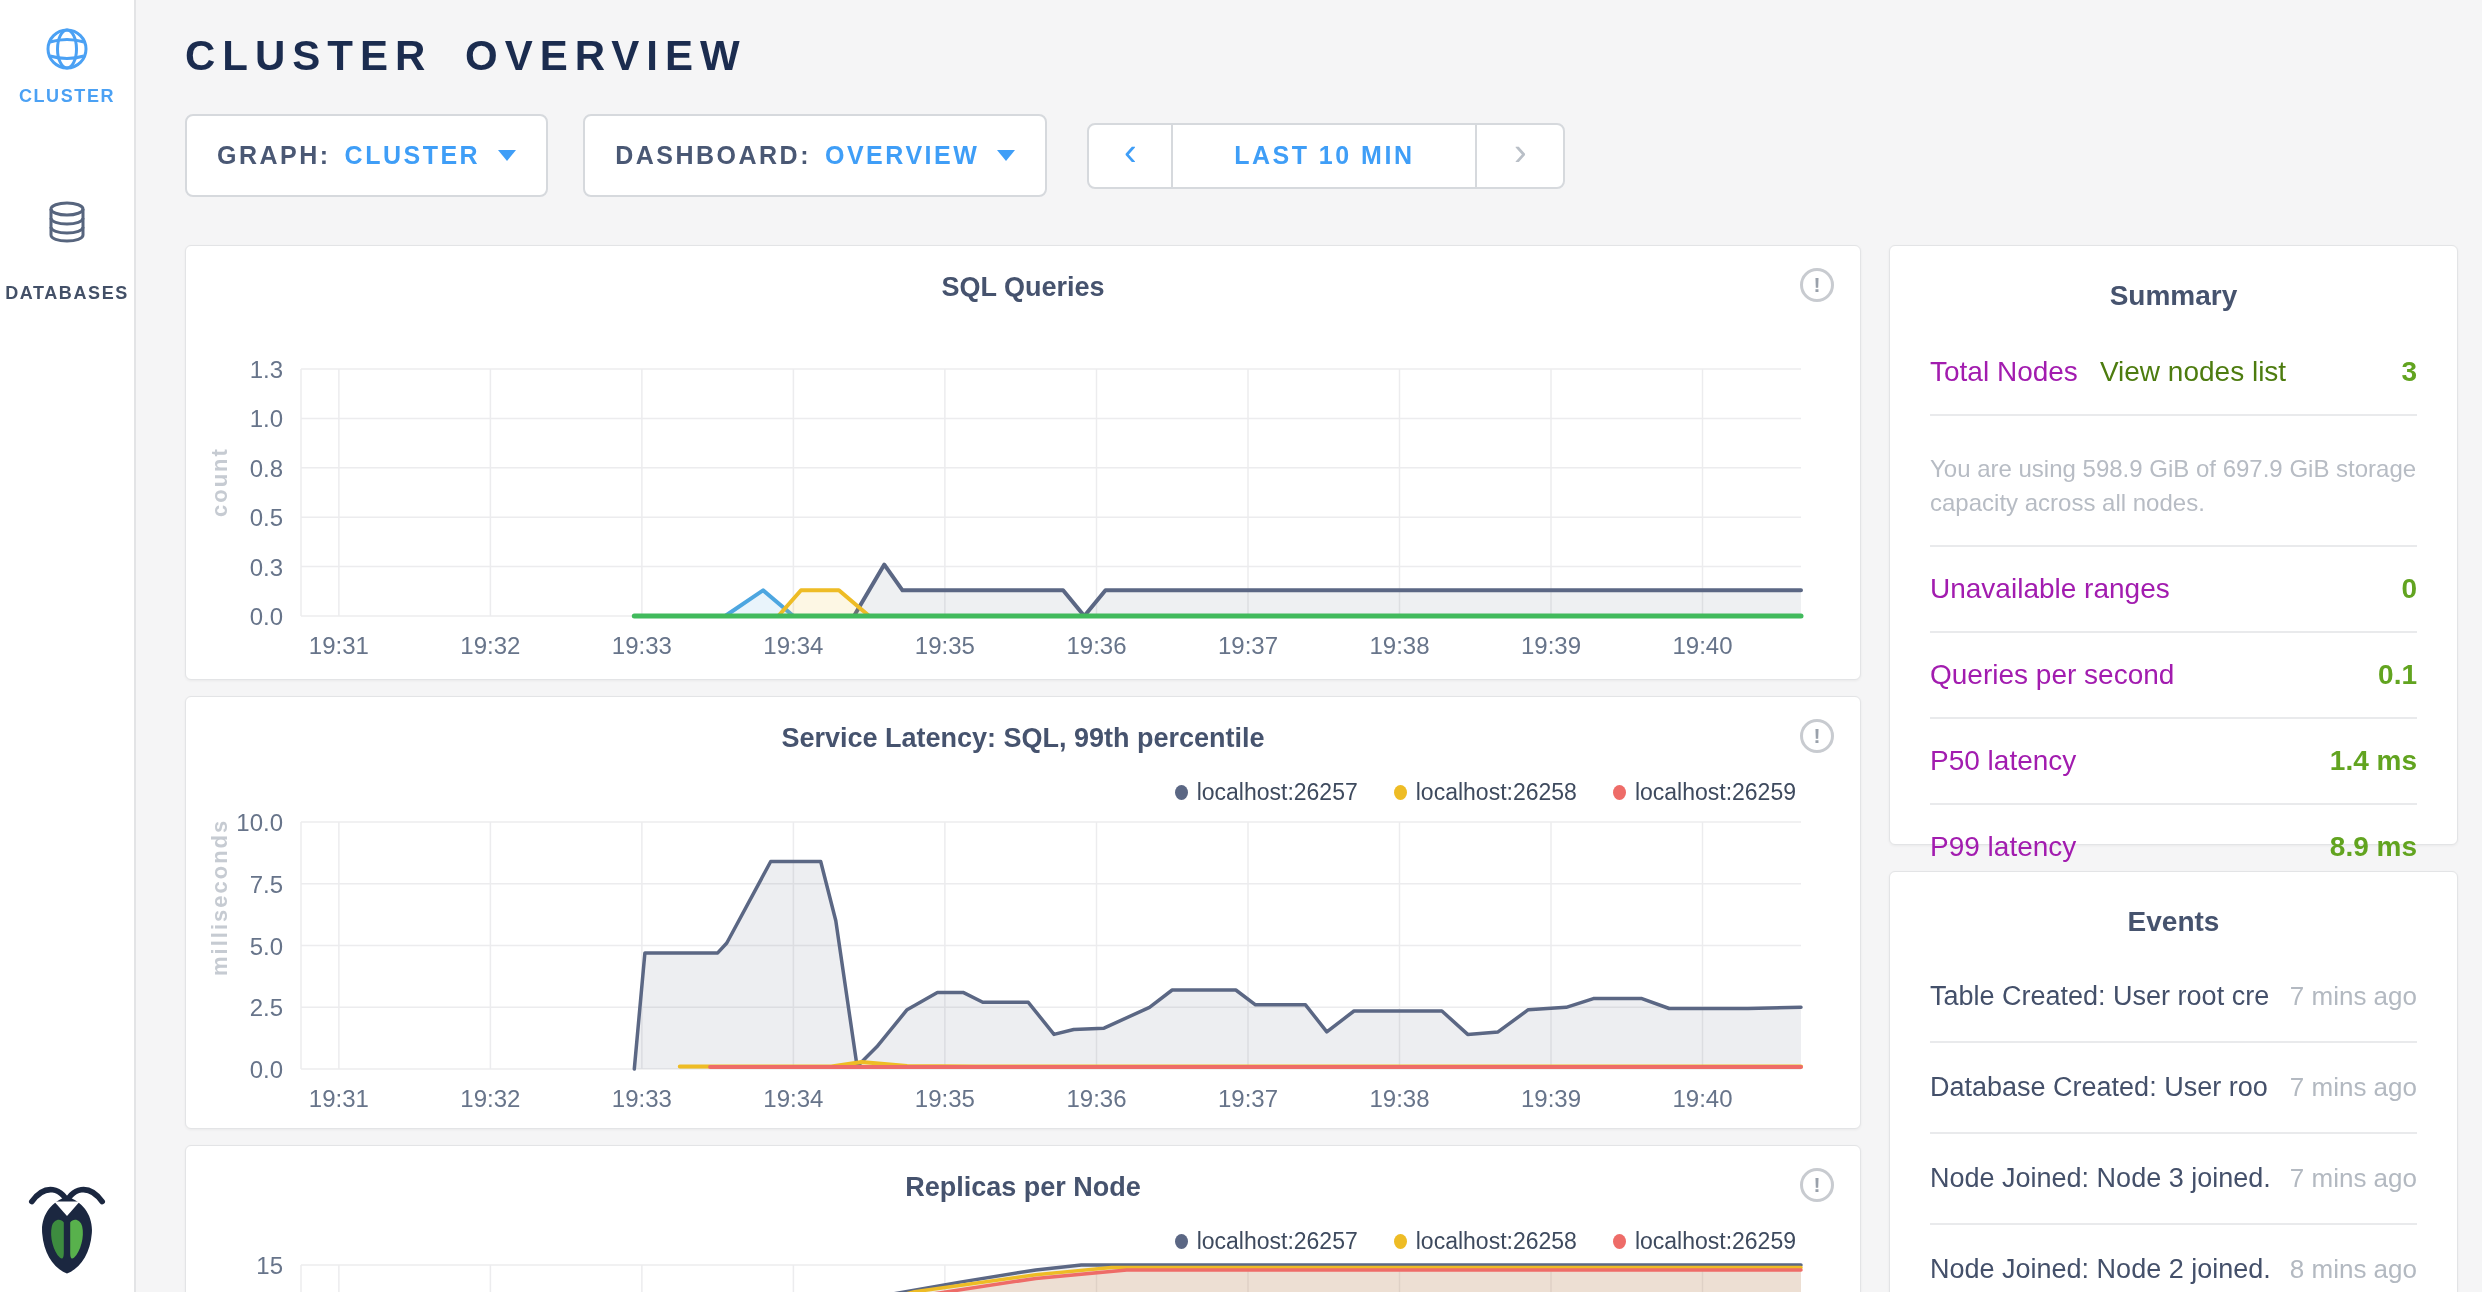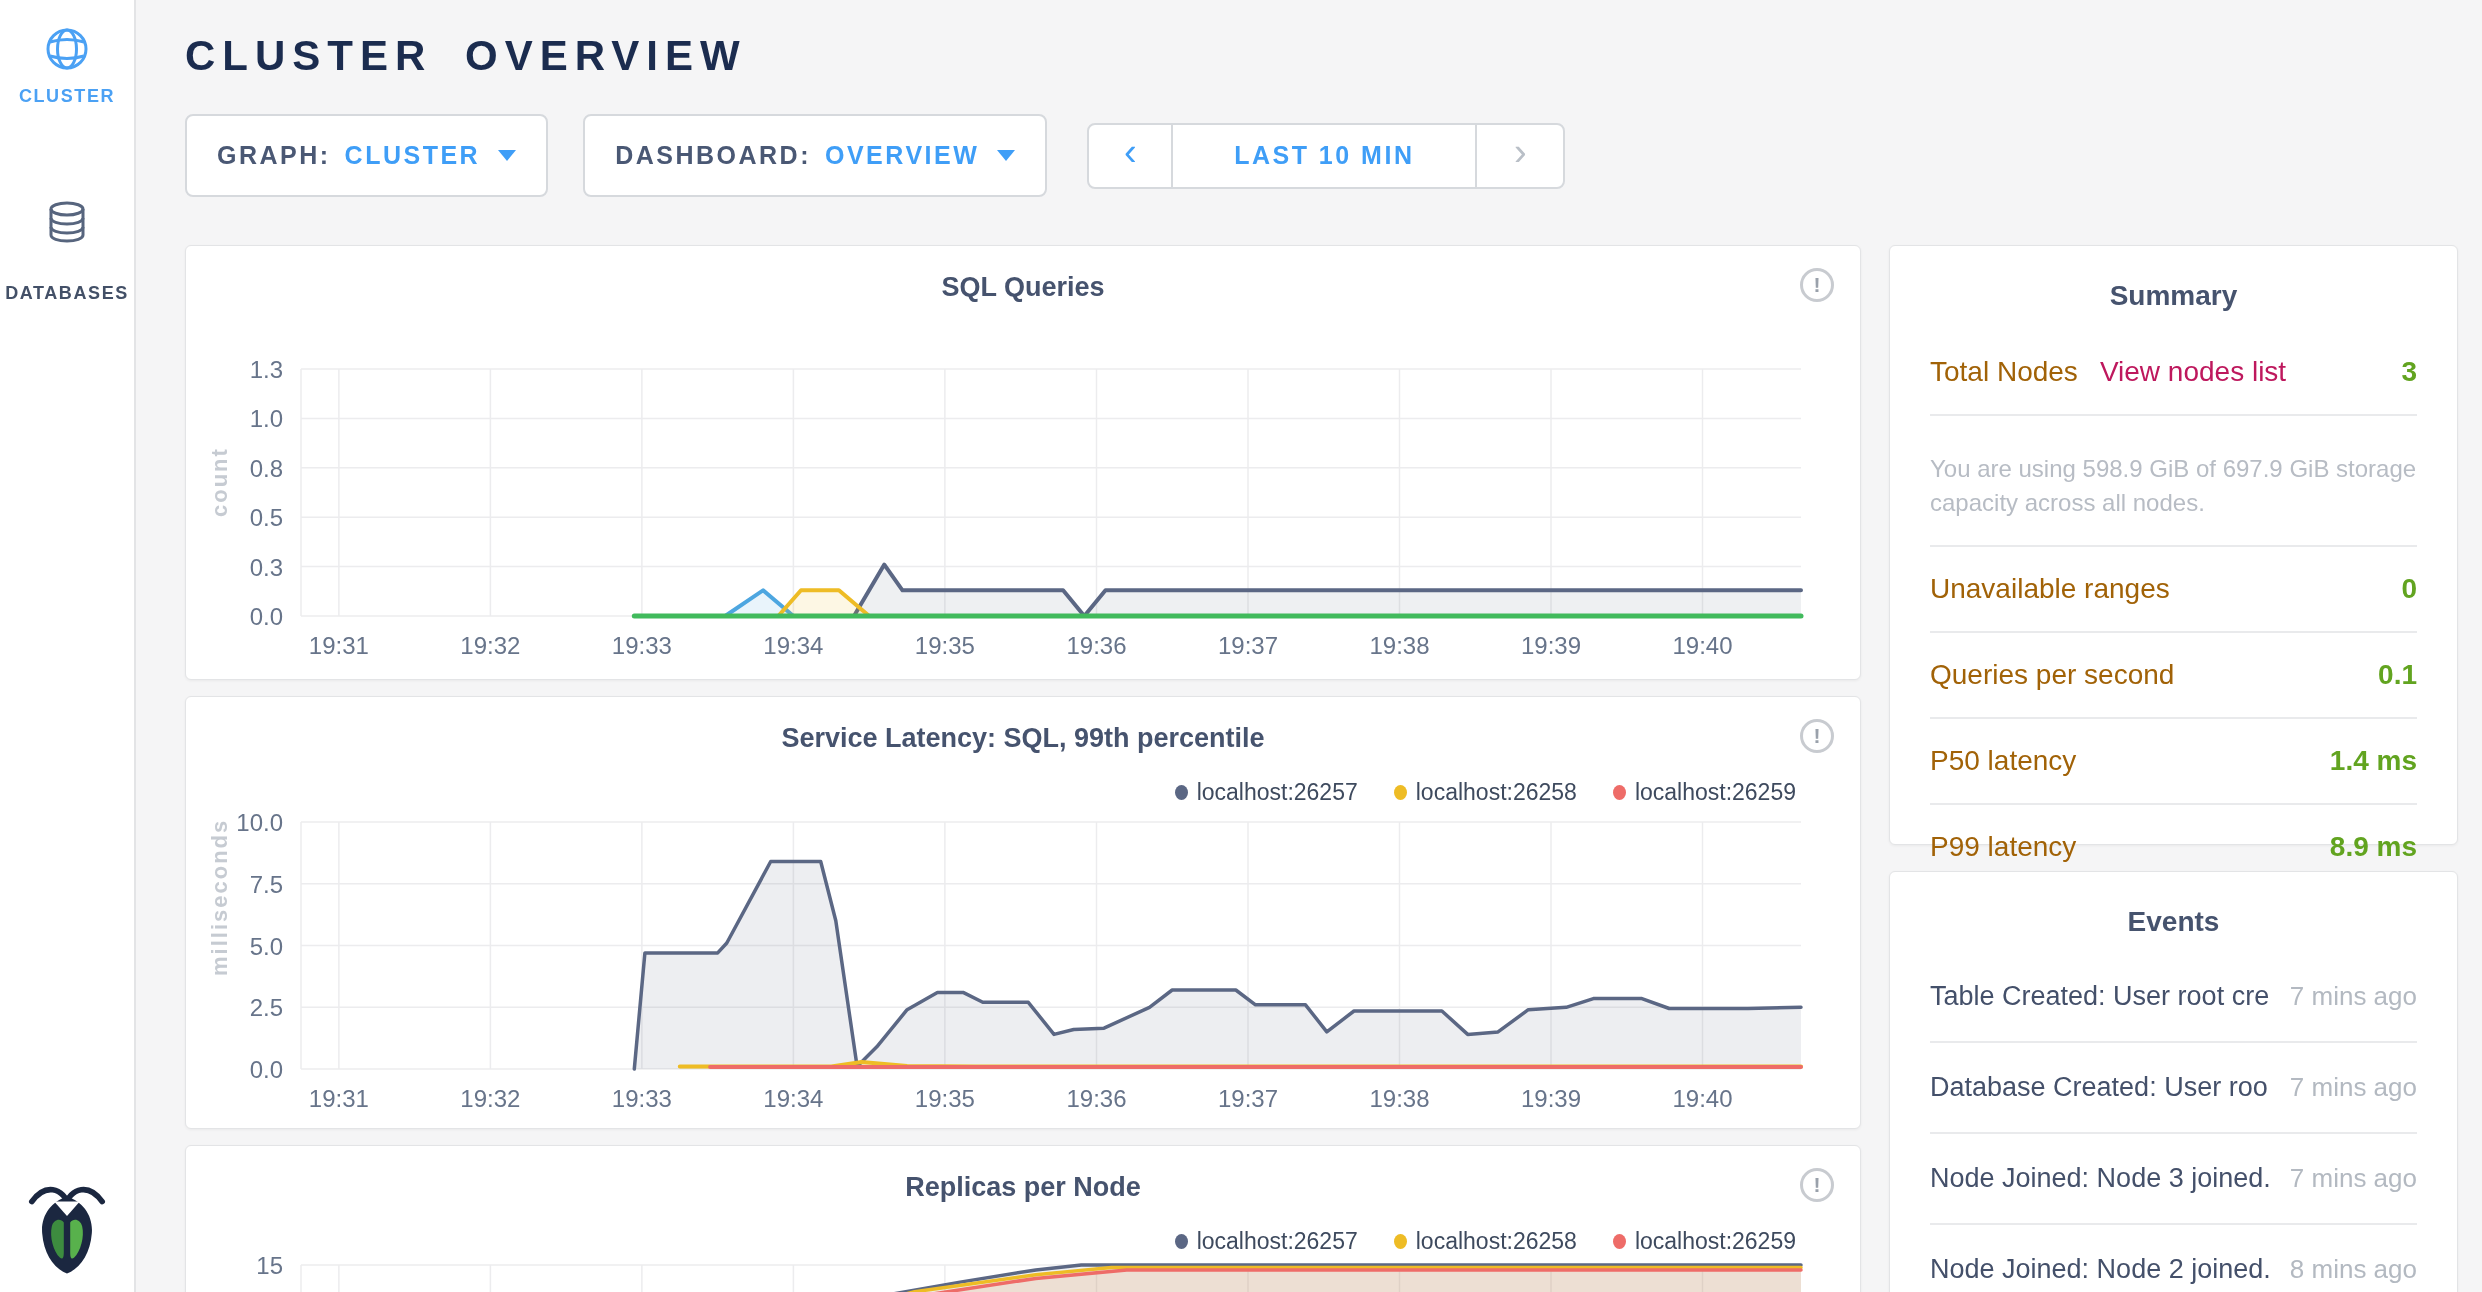--- a/index.html
+++ b/index.html
@@ -63,22 +63,22 @@
   .grid { stroke:#ececee; stroke-width:1.5; }
   .xtick, .ytick { fill:#67748a; font-size:24px; font-family:"Liberation Sans",sans-serif; }
 
   
   .panel-title { text-align:center; padding-top:34px; font-size:28px; font-weight:700; color:#46536e; }
   .summary-card { height:600px; padding:0 40px; }
   .sum-rows { margin-top:18px; }
   .sum-row { border-bottom:2px solid #e9eaec; padding:26px 0; }
   .sum-row:last-child { border-bottom:none; }
   .sum-line { display:flex; align-items:baseline; }
-  .sum-label { font-size:28px; color:#a16207; }
-  .sum-link { font-size:28px; color:#be185d; margin-left:22px; cursor:pointer; }
+  .sum-label { font-size:28px; color:#a21caf; }
+  .sum-link { font-size:28px; color:#4d7c0f; margin-left:22px; cursor:pointer; }
   .sum-value { margin-left:auto; font-size:28px; font-weight:700; color:#62a420; }
   .sum-sub { margin-top:10px; font-size:24px; line-height:1.4; color:#b7bcc4; }
 
   .events-card { margin-top:26px; height:560px; padding:0 40px; }
   .evt-rows { margin-top:14px; }
   .evt-row { display:flex; align-items:center; border-bottom:2px solid #e9eaec; padding:29px 0; }
   .evt-text { font-size:27px; color:#44506a; white-space:nowrap; overflow:hidden; }
   .evt-time { margin-left:auto; font-size:26px; color:#b3b9c1; padding-left:20px; white-space:nowrap; }
 </style>
 </head>

